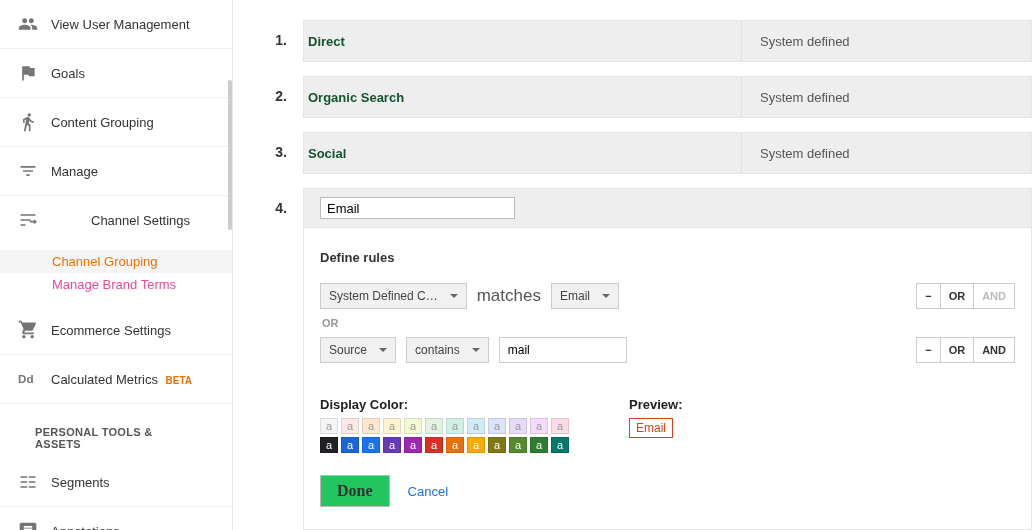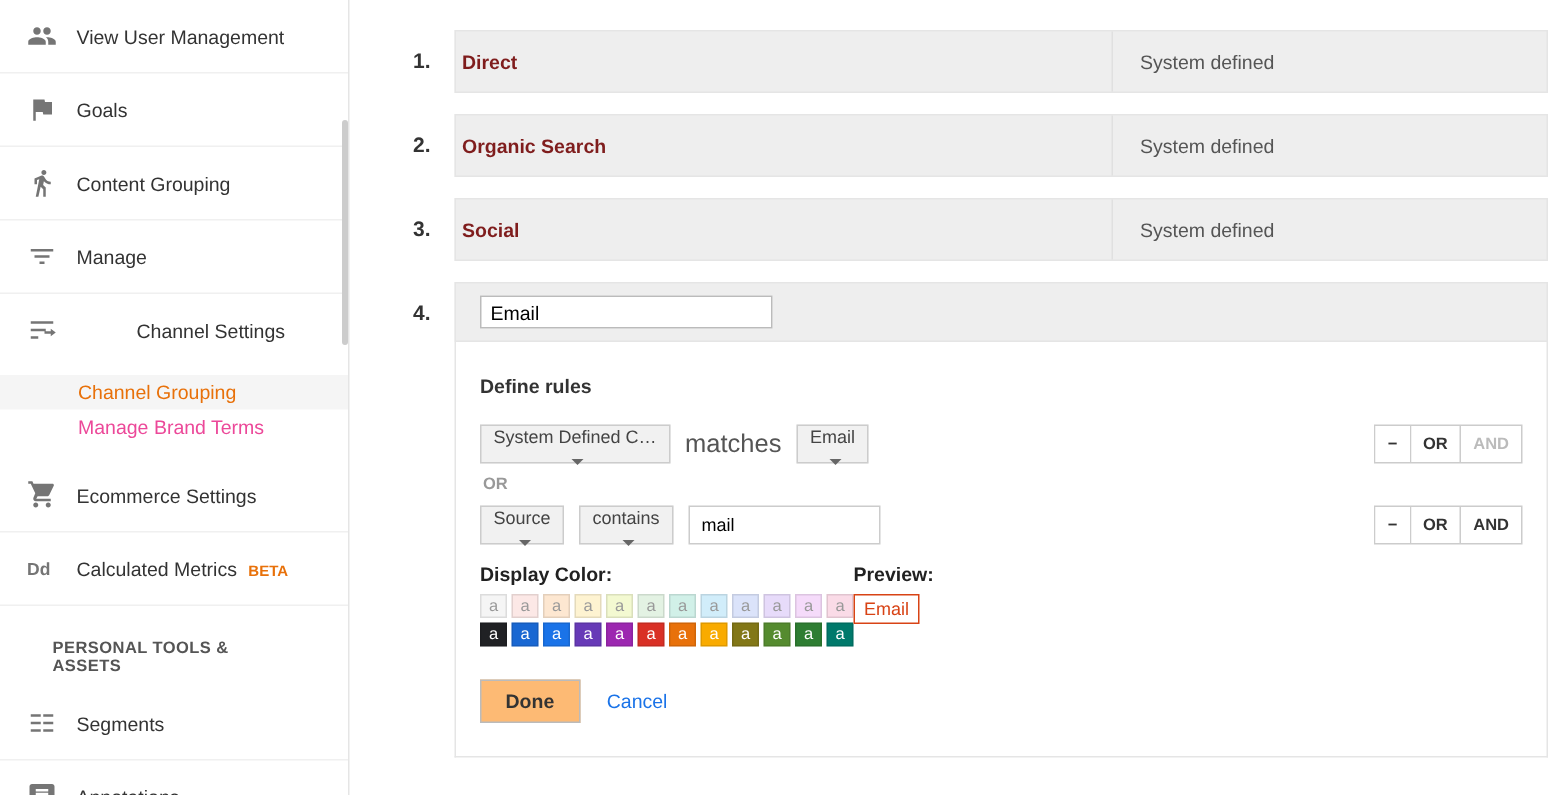--- a/index.html
+++ b/index.html
@@ -101,21 +101,21 @@
     background: #eeeeee;
     display: flex;
     align-items: center;
     height: 42px;
     border: 1px solid #e5e5e5;
   }
   .channel-name {
     flex: 1;
     padding-left: 4px;
     font-weight: bold;
-    color: #7f1d1d;
+    color: #14532d;
   }
   .channel-type {
     width: 290px;
     border-left: 1px solid #e0e0e0;
     height: 100%;
     display: flex;
     align-items: center;
     padding-left: 18px;
     color: #555;
   }
@@ -153,21 +153,20 @@
     display: inline-flex;
     align-items: center;
     background: #f1f1f1;
     border: 1px solid #ccc;
     height: 26px;
     padding: 0 8px;
     font-size: 12px;
     color: #444;
     cursor: pointer;
     gap:8px;
-    flex-direction:column;
   }
   .caret {
     width: 0; height: 0;
     border-left: 4px solid transparent;
     border-right: 4px solid transparent;
     border-top: 4px solid #666;
     margin-left: 4px;
   }
   .match-label { font-size: 17px; color: #555; }
   .rule-value-input {
@@ -196,21 +195,22 @@
   .rule-ops > div:last-child { border-right:none; }
   .rule-ops > div.disabled { color: #bbb; cursor: default; }
   .or-sep {
     font-size: 11px;
     font-weight: bold;
     color: #999;
     margin: 2px 0 8px 2px;
   }
   .display-section {
     display: flex;
-    margin-top: 12px;
+    gap: 60px;
+    margin-top: 34px;
   }
   .dc-label { font-weight: bold; margin-bottom: 6px; font-size:13px; }
   .swatch-grid {
     display:flex; flex-direction:column; gap:3px;
   }
   .swatch-row { display:flex; gap:3px; }
   .swatch {
     width: 18px; height: 16px;
     display:flex; align-items:center; justify-content:center;
     font-size: 11px; color:#fff;
@@ -226,27 +226,28 @@
     font-size: 12px;
     background:#fff;
   }
   .actions {
     margin-top: 22px;
     display:flex;
     align-items:center;
     gap:18px;
   }
   .btn-done {
-    background: #fdba74;
+    background: #22c55e;
     border: 1px solid #bbb;
     padding: 6px 16px;
     font-weight: bold;
-    font-size: 13px;
+    font-size: 16px;
     cursor:pointer;
     color:#333;
+    font-family:Liberation Serif, serif;
   }
   .btn-cancel {
     color: #1a73e8;
     cursor:pointer;
     font-size:13px;
   }
 </style>
 </head>
 <body>
 

